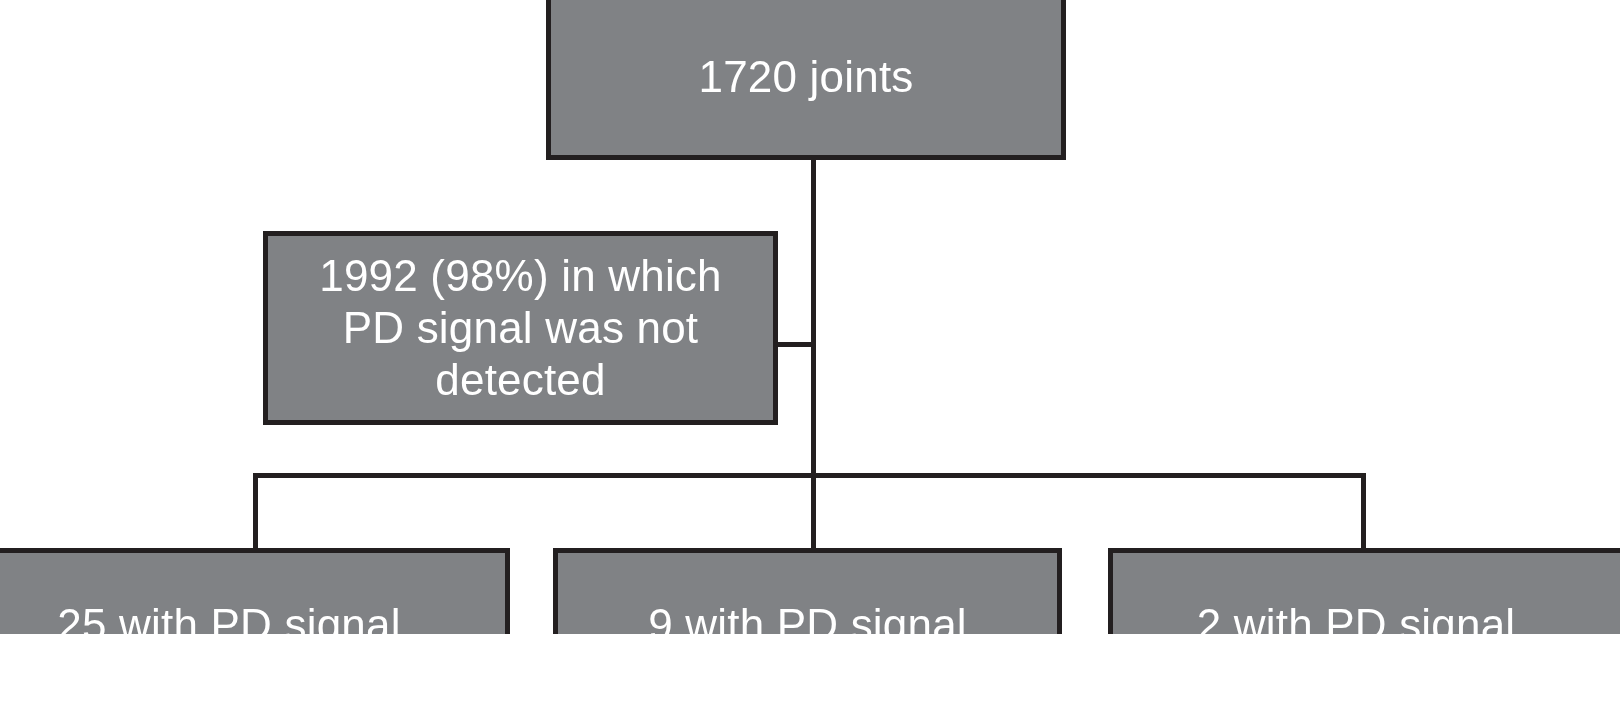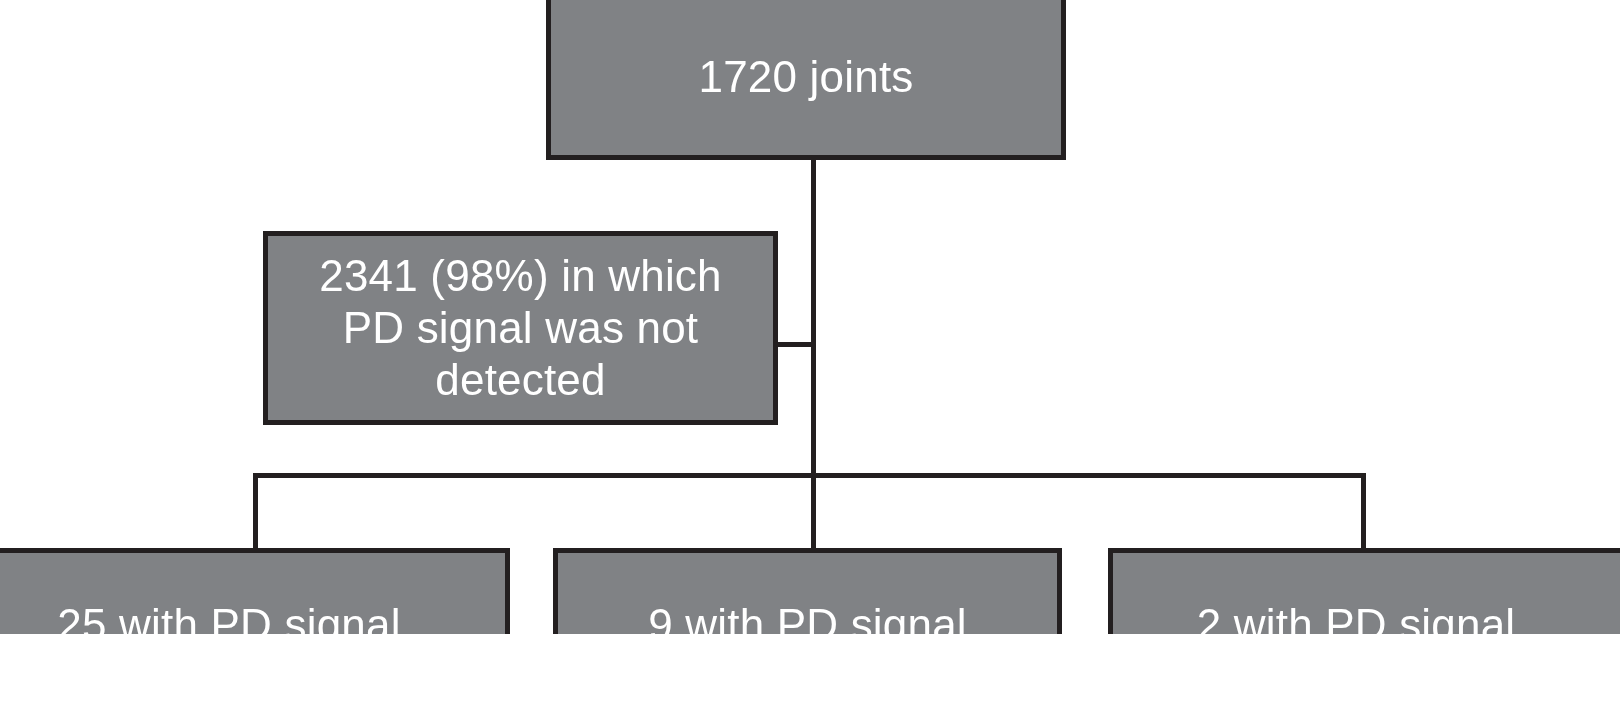--- a/index.html
+++ b/index.html
@@ -142,21 +142,21 @@
   <div class="conn conn-h" id="conn-splitter-bar"></div>
   <div class="conn conn-v" id="conn-drop-left"></div>
   <div class="conn conn-v" id="conn-drop-center"></div>
   <div class="conn conn-v" id="conn-drop-right"></div>
 
   <div class="node" id="node-root">
     <span class="label">1720 joints</span>
   </div>
 
   <div class="node" id="node-not-detected">
-    <span class="label">2341 (98%) in which
+    <span class="label">1992 (98%) in which
 PD signal was not
 detected</span>
   </div>
 
   <div class="node" id="node-grade1-25">
     <span class="label">25 with PD signal
 grade 1</span>
   </div>
 
   <div class="node" id="node-grade2-9">

